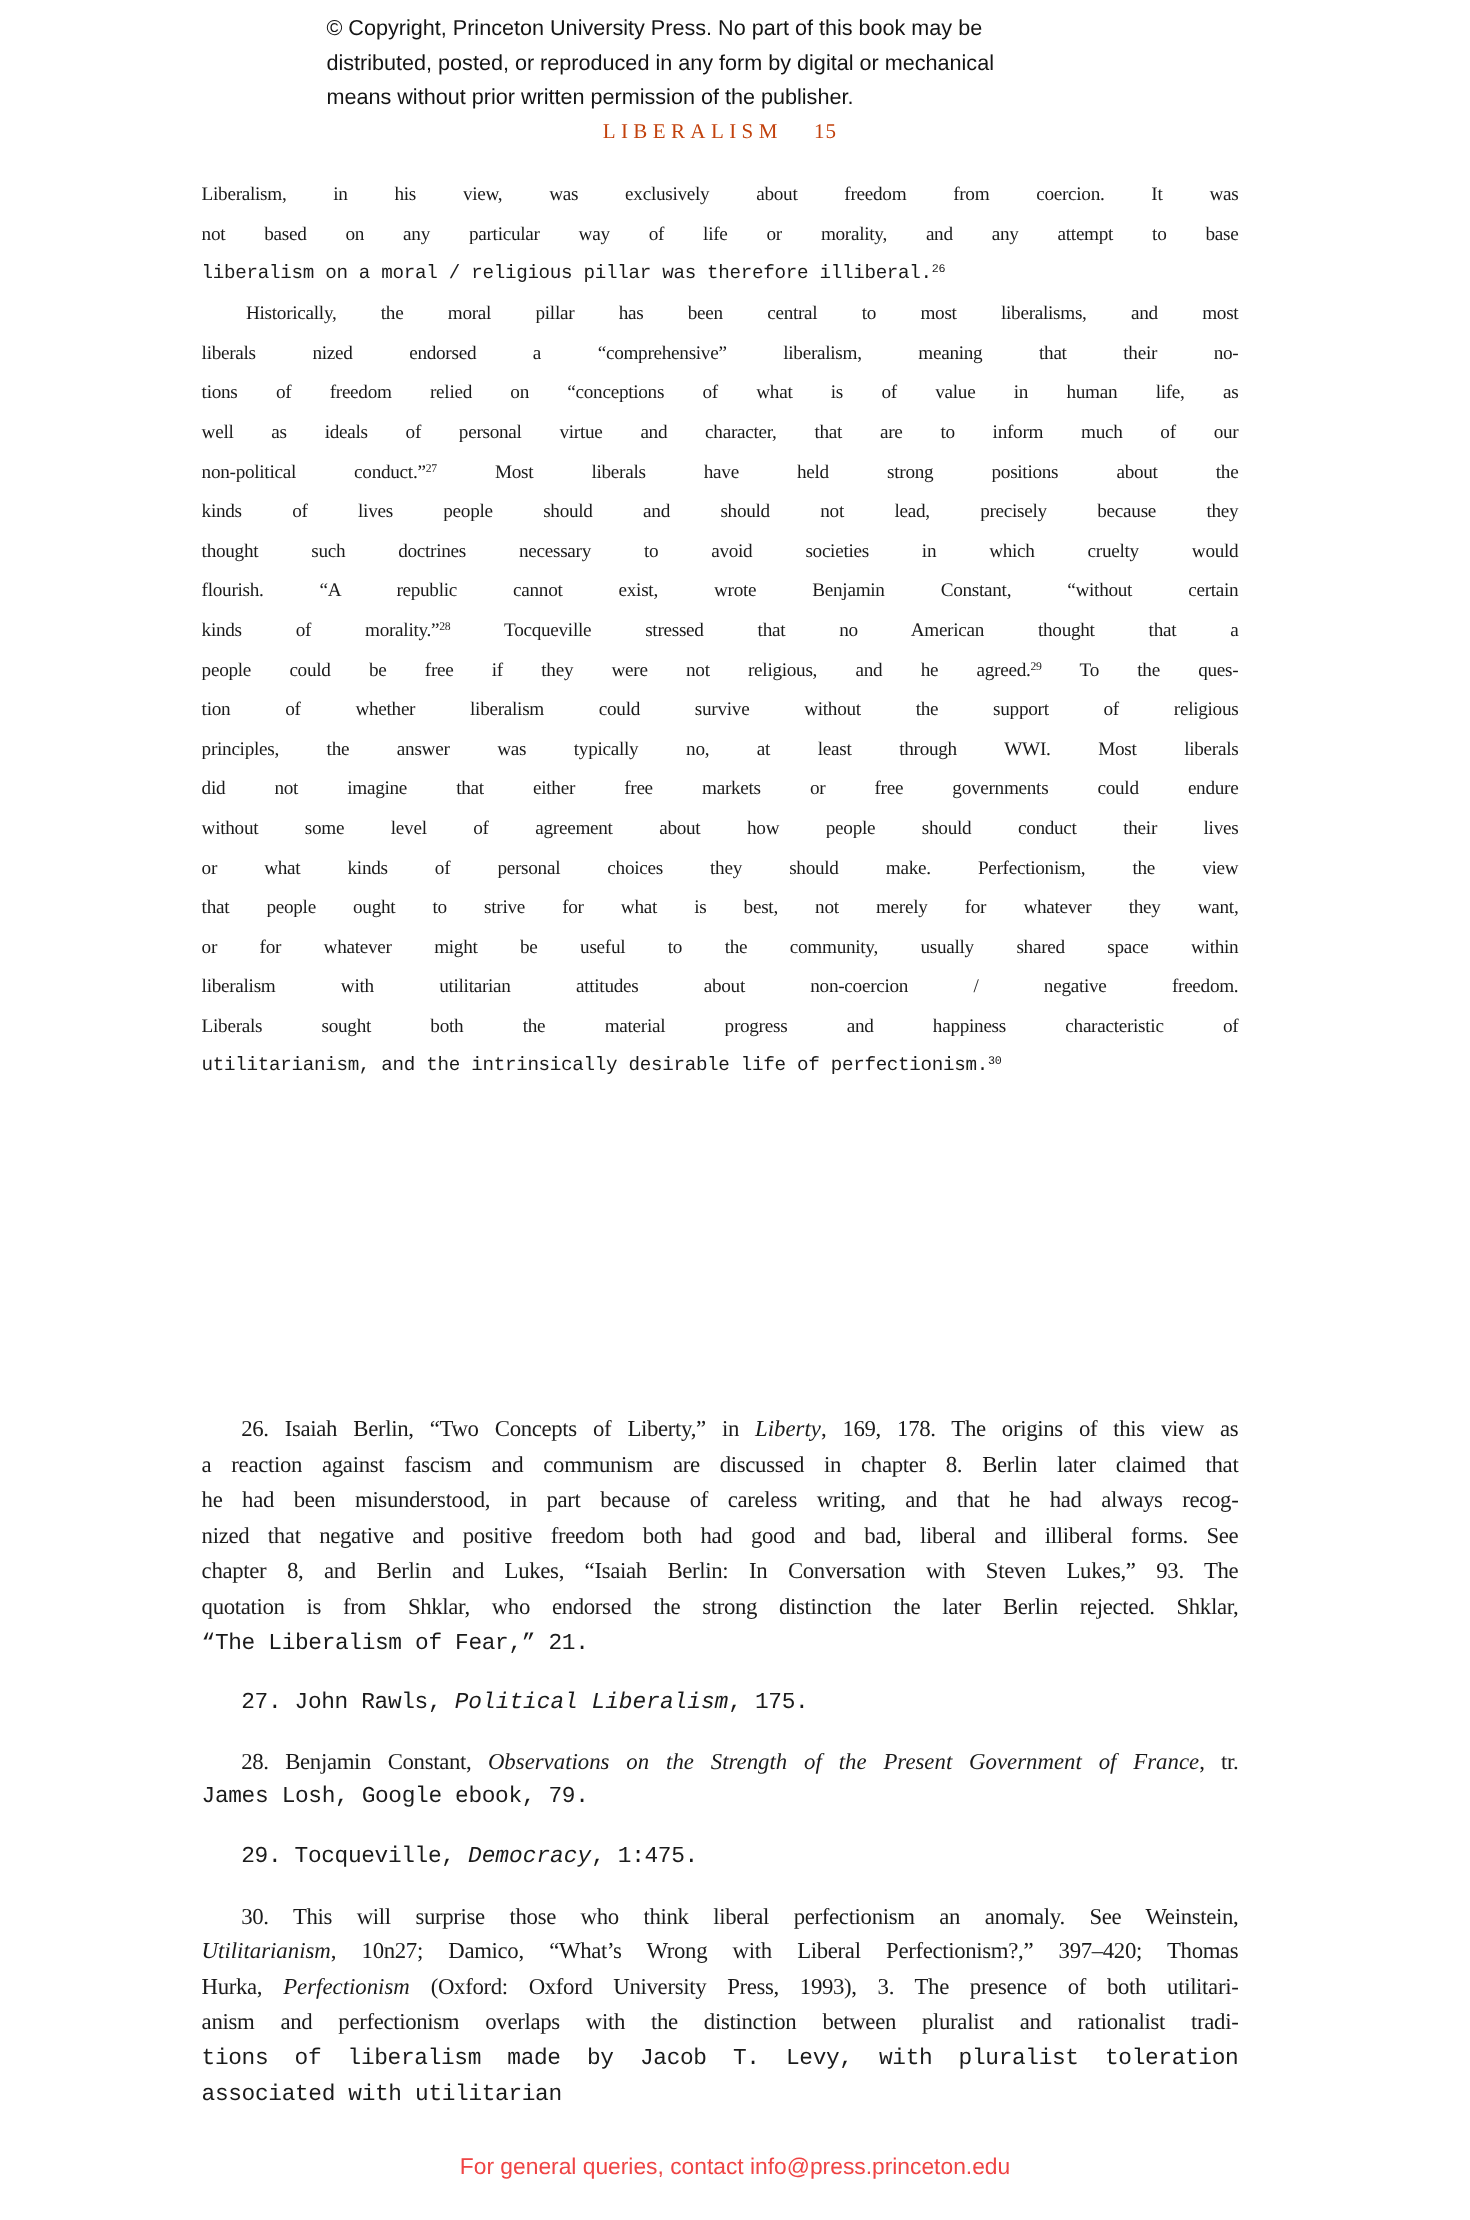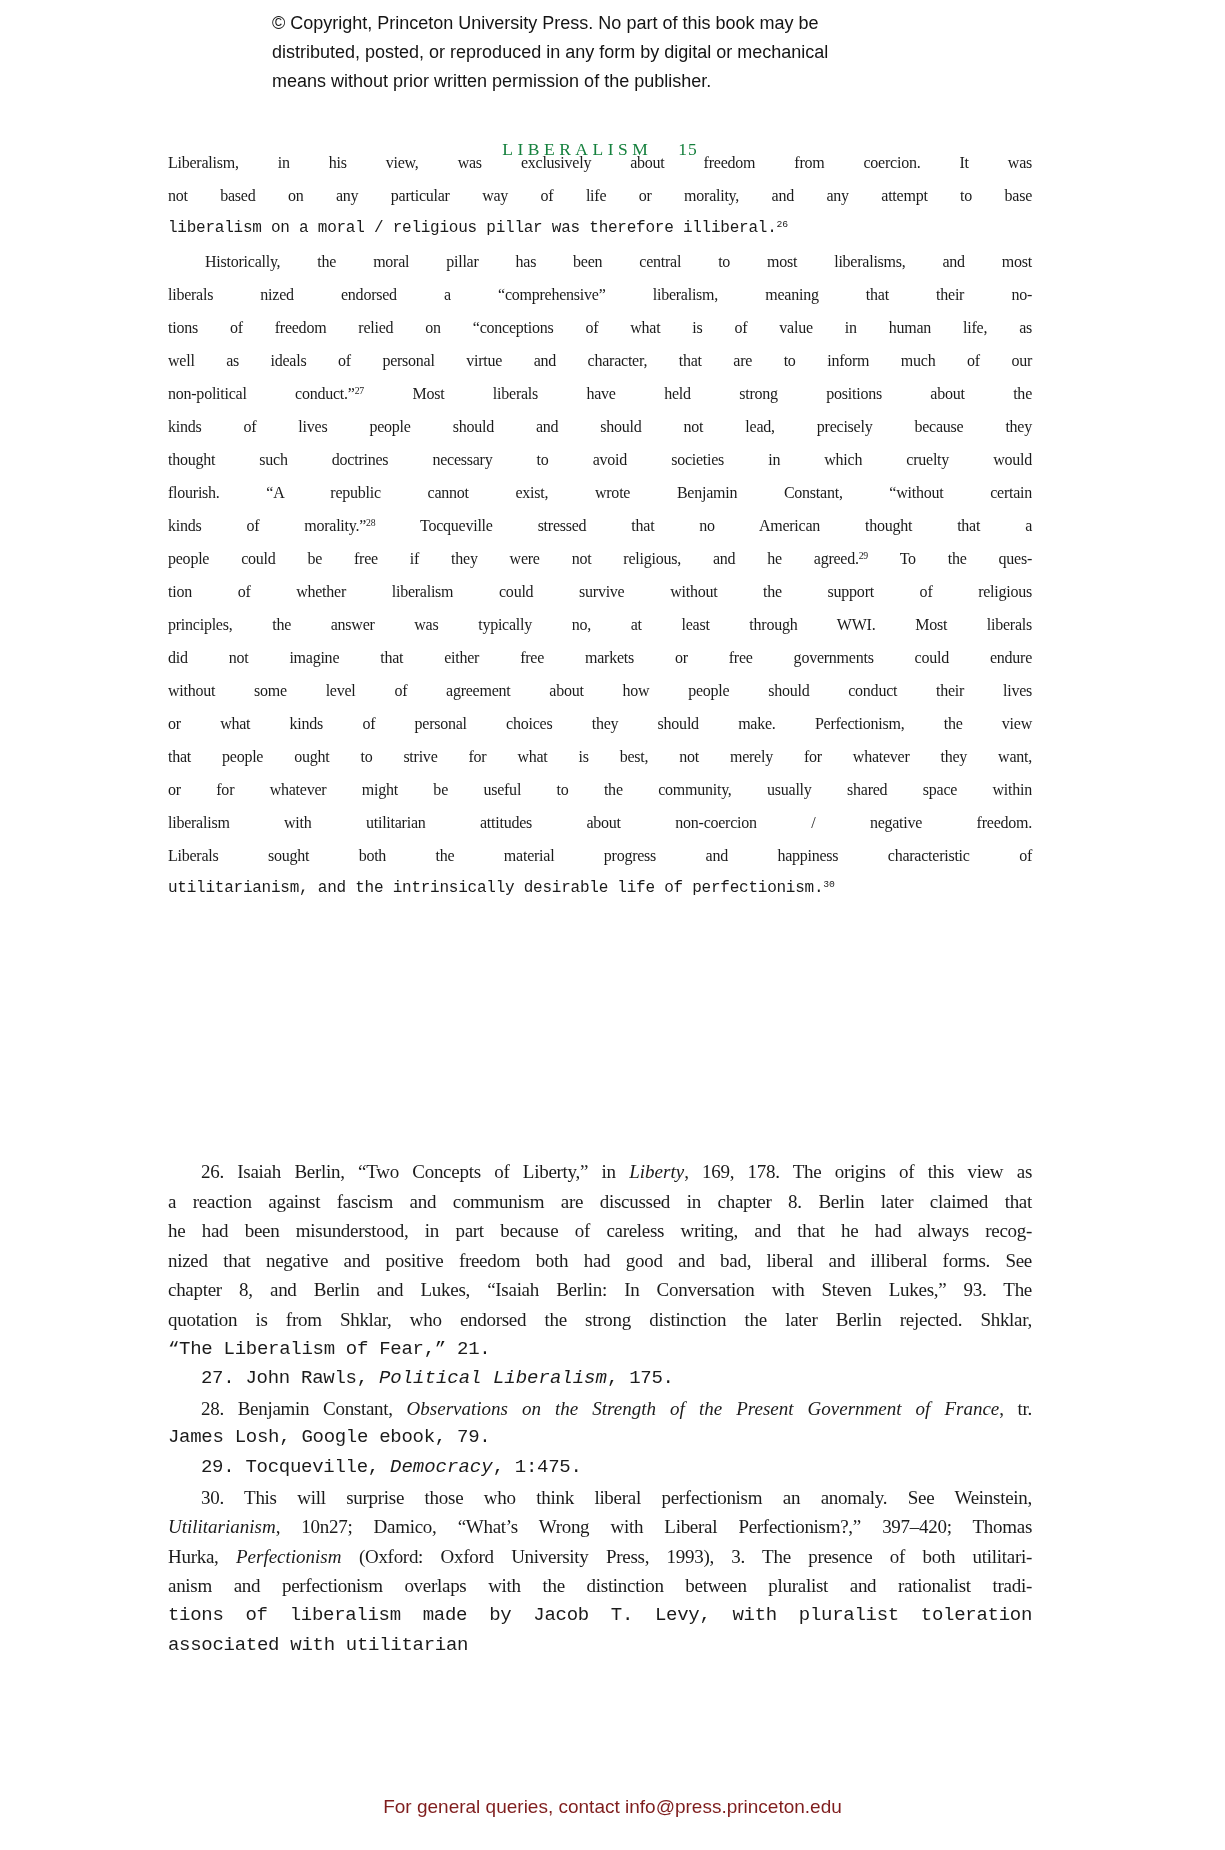--- a/index.html
+++ b/index.html
@@ -27,23 +27,22 @@
   }
 
   
   .running-head {
     position: absolute;
     left: 168px;
     top: 99px;
     width: 864px;
     text-align: center;
     font-size: 17.5px;
-    color: #15803d;
+    color: #c2410c;
     white-space: nowrap;
-    margin-top: 40px;
   }
   .running-head .rh-title { letter-spacing: 4.5px; }
   .running-head .rh-num { margin-left: 26px; letter-spacing: 1px; }
 
   
   .body-text {
     position: absolute;
     left: 168px;
     top: 146px;
     width: 864px;
@@ -69,33 +68,33 @@
   
   .footnotes {
     position: absolute;
     left: 168px;
     top: 1157px;
     width: 864px;
     font-size: 19px;
     line-height: 29.6px;
     letter-spacing: -0.015em;
   }
-  .footnotes .line.indent { text-indent: 33px; }
+  .footnotes .line.indent { text-indent: 33px; margin-top: 20px; }
   .footnotes em { letter-spacing: 0; }
 
   
   .footer {
     position: absolute;
     left: 0;
     top: 1796px;
     width: 1225px;
     text-align: center;
     font-family: "Liberation Sans", "DejaVu Sans", sans-serif;
     font-size: 19px;
-    color: #7f1d1d;
+    color: #ef4444;
   }
 </style>
 </head>
 <body>
 
 <div class="page">
 
   <div class="copyright" id="copyright-block">
       <div>© Copyright, Princeton University Press. No part of this book may be</div>
       <div>distributed, posted, or reproduced in any form by digital or mechanical</div>

